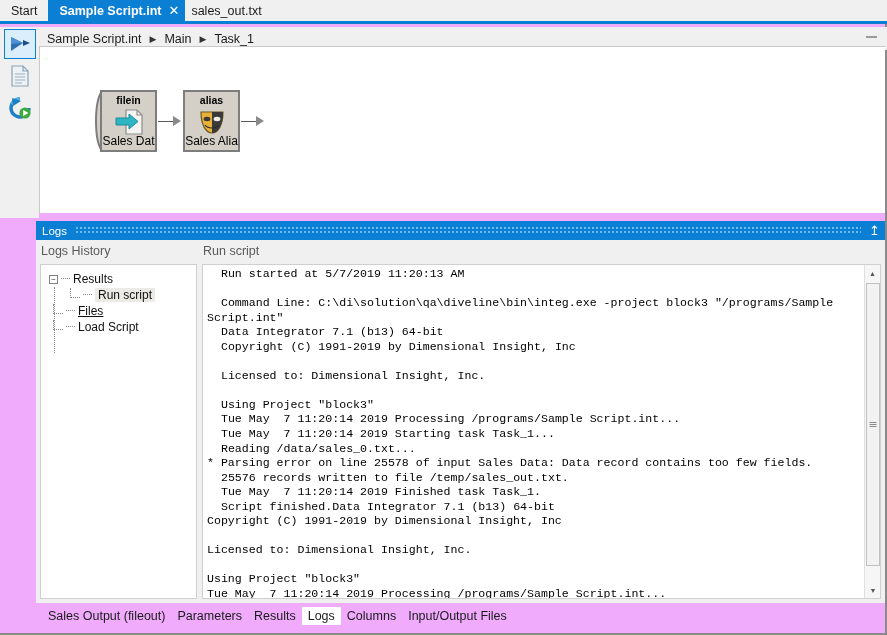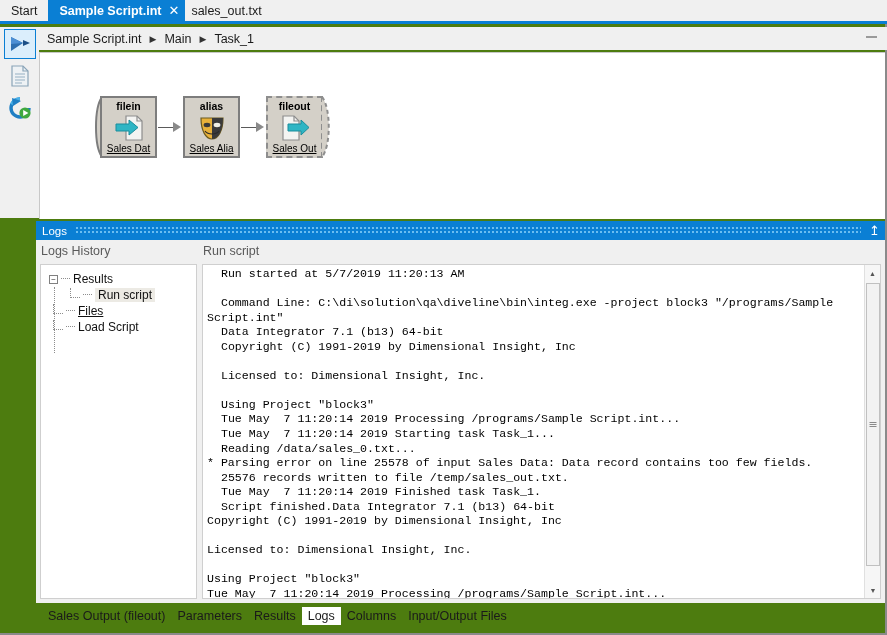--- a/index.html
+++ b/index.html
@@ -5,21 +5,21 @@
   html,body{margin:0;padding:0;}
   body{
     width:887px;height:635px;
     background:#f0f0f0;
     font-family:"Liberation Sans", sans-serif;
     font-size:12px;
     color:#1a1a1a;
     overflow:hidden;
   }
   #app{position:relative;width:887px;height:635px;box-sizing:border-box;
-       border-right:2px solid #8a8a8a;border-bottom:2px solid #8a8a8a;background:#4d7c0f;}
+       border-right:2px solid #8a8a8a;border-bottom:2px solid #8a8a8a;background:#f0abfc;}
 
   
   .tabstrip{position:absolute;left:0;top:0;width:887px;height:24px;background:#f0f0f0;
             border-bottom:3px solid #0a7fd4;box-sizing:border-box;display:flex;align-items:stretch;}
   .tab{display:flex;align-items:center;padding:0 11px;font-size:12.5px;color:#1a1a1a;
        cursor:default;white-space:nowrap;}
   .tab.active{background:#0a7fd4;color:#fff;font-weight:bold;padding-right:6px;}
   .tab .closex{margin-left:7px;font-size:13px;font-weight:normal;color:#fff;line-height:1;}
   .tab.plain{padding-left:6px;}
 
@@ -29,31 +29,31 @@
   .railbtn.sel{border:1px solid #0a7fd4;background:#dbeefc;box-sizing:border-box;}
 
   
   .crumbbar{position:absolute;left:39px;top:27px;width:848px;height:23px;background:#f0f0f0;
             display:flex;align-items:center;padding-left:8px;box-sizing:border-box;}
   .crumb{font-size:12.5px;color:#1a1a1a;}
   .crumbsep{margin:0 8px;color:#333;font-size:9px;}
   .minbtn{position:absolute;right:8px;top:36px;width:11px;height:2px;background:#9a9a9a;}
 
   
-  .canvas{position:absolute;left:39px;top:52px;width:846px;height:167px;background:#fff;
+  .canvas{position:absolute;left:39px;top:46px;width:846px;height:167px;background:#fff;
           border-left:1px solid #c8c8c8;border-top:1px solid #c8c8c8;box-sizing:border-box;}
 
   .node{position:absolute;width:57px;height:62px;box-sizing:border-box;}
   .nodebox{position:absolute;left:0;top:0;width:57px;height:62px;background:#d4d0c8;
            border:2px solid #7d7d7d;box-sizing:border-box;}
   .nodebox.dashed{border:2px dashed #8e8e8e;background:#d4d0c8;}
   .nodetitle{position:absolute;top:2px;left:0;width:100%;text-align:center;font-size:10.5px;
              font-weight:bold;color:#000;font-family:"Liberation Sans",sans-serif;}
-  .nodelabel{position:absolute;bottom:2px;left:0;width:100%;text-align:center;font-size:10px;
-             color:#000;text-decoration:underline;}
+  .nodelabel{position:absolute;bottom:2px;left:0;width:100%;text-align:center;font-size:12px;
+             color:#000;}
   .nodeicon{position:absolute;left:50%;top:17px;transform:translateX(-50%);width:30px;height:26px;}
   
   .notch{position:absolute;left:-9px;top:0;width:10px;height:62px;}
   
   .bulge{position:absolute;right:-9px;top:0;width:10px;height:62px;}
   .conn{position:absolute;height:1px;background:#5a5a5a;}
   .connarrow{position:absolute;width:0;height:0;border-top:5px solid transparent;
              border-bottom:5px solid transparent;border-left:8px solid #8a8a8a;}
 
   
@@ -191,38 +191,20 @@
             <path d="M8 16 C11 20, 19 20, 22 16" fill="none" stroke="#2b2b2b" stroke-width="1.2"></path>
           </svg>
         </div>
         <div class="nodelabel">Sales Alia</div>
       </div>
     </div>
 
     <div class="conn" style="left:201px;top:74px;width:18px;"></div>
     <div class="connarrow" style="left:216px;top:69px;"></div>
 
-    <div class="node" style="left:226px;top:43px;">
-      <div class="nodebox dashed">
-        <div class="nodetitle">fileout</div>
-        <div class="nodeicon">
-          <svg width="30" height="26" viewBox="0 0 30 26">
-            <path d="M3 1 H14 L19 6 V25 H3 Z" fill="#f4f4f2" stroke="#8d8d8d" stroke-width="1.2"></path>
-            <path d="M14 1 V6 H19" fill="none" stroke="#8d8d8d" stroke-width="1.2"></path>
-            <path d="M8 9 H21 V5 L29 12.5 L21 20 V16 H8 Z" fill="#2fb5c4" stroke="#1b8d9c" stroke-width="1"></path>
-          </svg>
-        </div>
-        <div class="nodelabel">Sales Out</div>
-      </div>
-      <div class="bulge">
-        <svg width="12" height="62" viewBox="0 0 12 62">
-          <path d="M0 1 C9 12, 9 50, 0 61" fill="#d4d0c8" stroke="#8e8e8e" stroke-width="2" stroke-dasharray="4 3"></path>
-        </svg>
-      </div>
-    </div>
 
   </div>
 
   <div class="dock">
     <div class="dockhdr">
       <span>Logs</span>
       <span class="dots"></span>
       <span class="pin">↥</span>
     </div>
 

